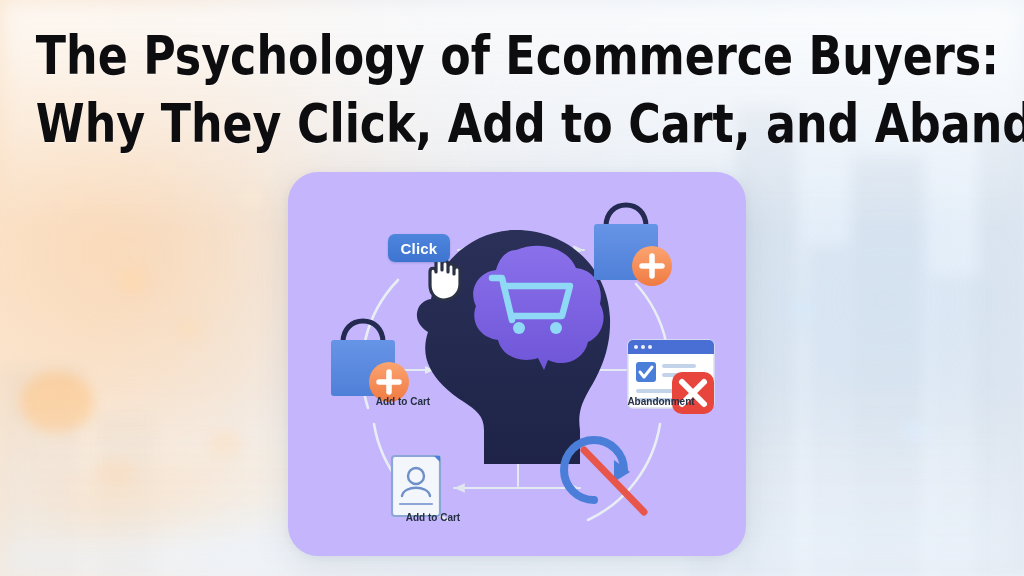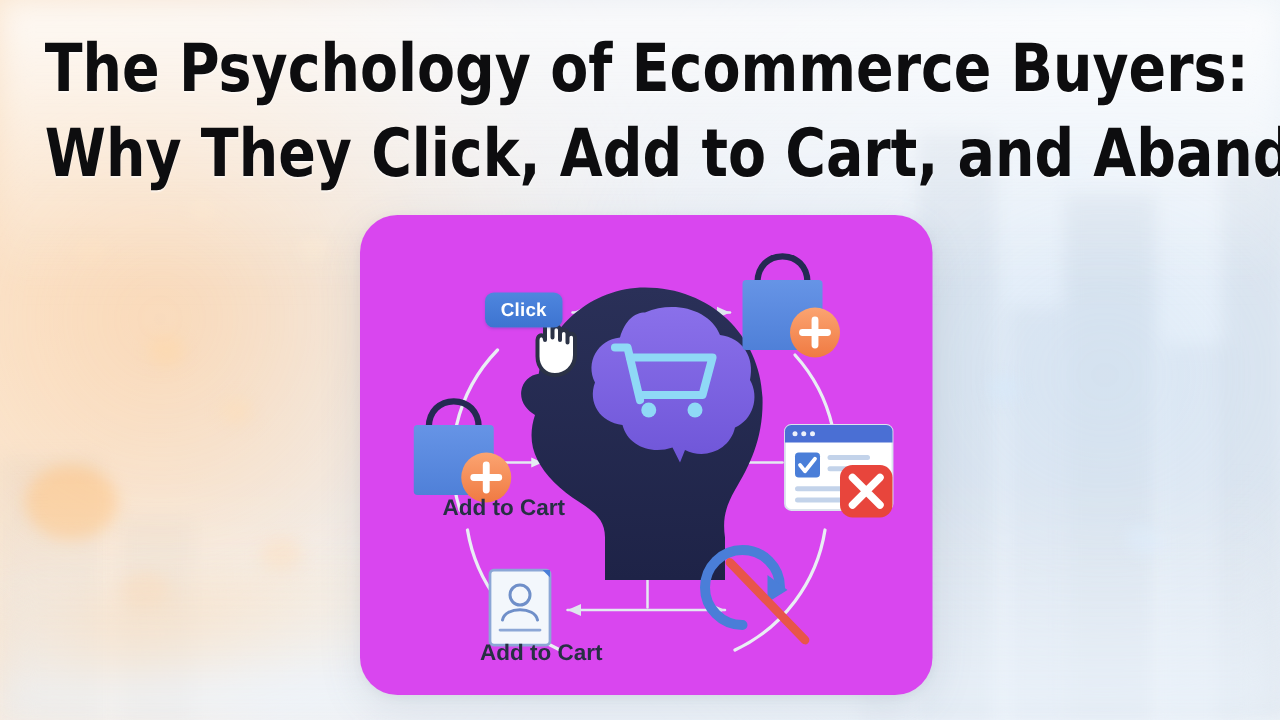--- a/index.html
+++ b/index.html
@@ -85,21 +85,21 @@
     font-size:53px; line-height:68px;
     transform:scaleX(0.93);
     white-space:nowrap;
     text-shadow:0 1px 1px rgba(255,255,255,0.55);
   }
   #headline .line.l2 { font-size:53px; }
 
   
   #illustration-card {
     position:absolute; left:288px; top:172px; width:458px; height:384px;
-    background:#d946ef; border-radius:30px; z-index:5;
+    background:#c4b5fd; border-radius:30px; z-index:5;
     box-shadow:0 10px 34px rgba(90,105,130,0.14), 0 2px 8px rgba(90,105,130,0.07);
   }
   #diagram { position:absolute; inset:0; }
   #diagram svg { display:block; width:100%; height:100%; }
 
   
   #click-button {
     position:absolute; left:100px; top:62px; width:62px; height:28px;
     background:linear-gradient(180deg,#4e86de 0%,#3d74d0 100%);
     border-radius:7px; z-index:3;
@@ -107,21 +107,21 @@
     box-shadow:0 1px 2px rgba(40,70,130,0.25);
   }
   #click-button .lbl {
     color:#ffffff; font-weight:700; font-size:15px;
     font-family:"Liberation Sans","DejaVu Sans",sans-serif;
     letter-spacing:0.2px;
   }
   .node-label {
     position:absolute; z-index:3; text-align:center;
     font-family:"Liberation Sans","DejaVu Sans",sans-serif;
-    font-weight:700; font-size:18px; color:#263043;
+    font-weight:700; font-size:10px; color:#263043;
     white-space:nowrap;
   }
   #label-add-to-cart-left  { left:0px;   top:224px; width:230px; }
   #label-abandonment       { left:258px; top:224px; width:230px; }
   #label-add-to-cart-bottom{ left:30px;  top:340px; width:230px; }
 </style>
 </head>
 <body>
 
 <div id="bg-root">
@@ -310,14 +310,15 @@
           L 6,2 Z"></path>
       </g>
     </svg>
   </div>
 
   <div id="click-button">
     <span class="lbl">Click</span>
   </div>
 
   <div id="label-add-to-cart-left" class="node-label">Add to Cart</div>
+  <div id="label-abandonment" class="node-label">Abandonment</div>
   <div id="label-add-to-cart-bottom" class="node-label">Add to Cart</div>
 </div>
 
 </body></html>

